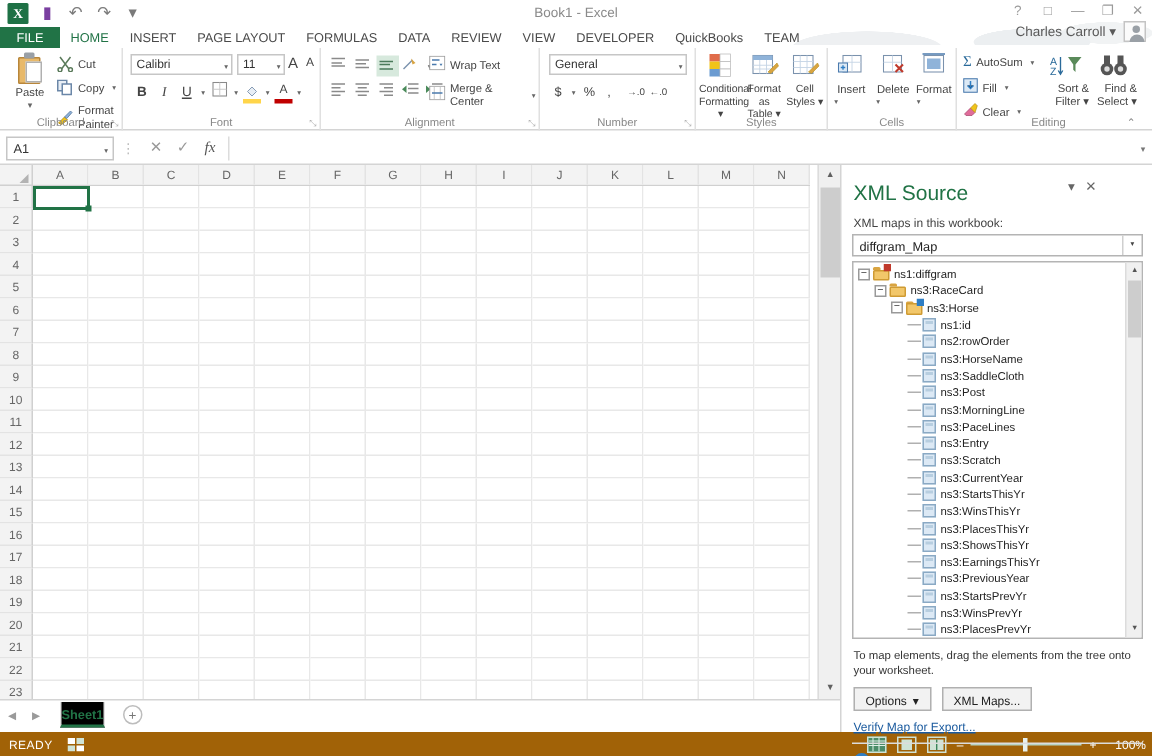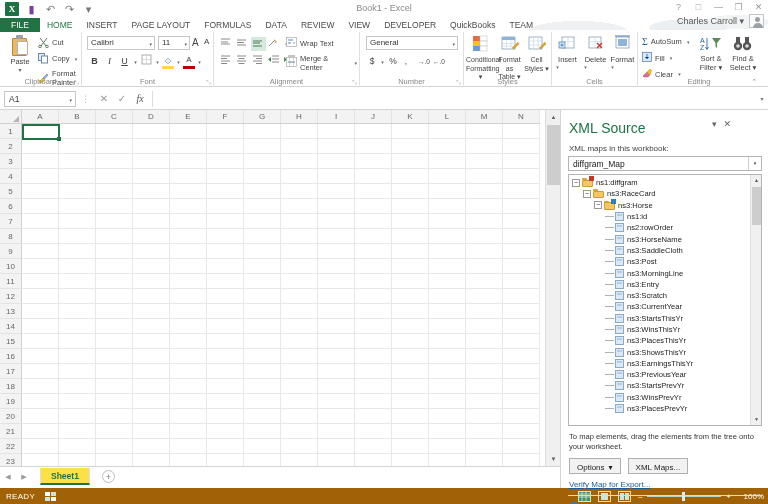--- a/index.html
+++ b/index.html
@@ -116,21 +116,21 @@
 
   
   #g-cells{ left:552px; width:86px; }
   .cellbtn{ position:absolute; top:3px; width:27px; text-align:center; font-size:7.5px; color:#444; }
   .cell-img{ width:19px; height:19px; margin:0 auto 1px; position:relative; }
 
   
   #g-edit{ left:638px; width:122px; border-right:none; }
   .edit-item{ position:absolute; left:4px; font-size:7.5px; color:#444;
     display:flex; align-items:center; gap:3px; }
-  .edbtn{ position:absolute; top:3px; width:30px; text-align:center; font-size:7.5px;
+  .edbtn{ position:absolute; top:3px; width:30px; text-align:right; font-size:7.5px;
     color:#444; line-height:8.5px; }
   .collapse-arr{ position:absolute; right:3px; bottom:1px; font-size:7px; color:#888; }
 
   
   .fbar{ position:absolute; left:0; top:88px; width:768px; height:22px;
     background:#fff; border-bottom:1px solid #d4d4d4; display:flex; align-items:center; }
   .namebox{ margin-left:4px; width:72px; height:16px; border:1px solid #c6c6c6;
     background:#fff; font-size:8.5px; color:#333; padding:2px 0 0 4px; position:relative; }
   .namebox .cbarr{ right:3px; top:5px; }
   .fb-sep{ margin:0 5px; color:#bbb; font-size:9px; }
@@ -175,22 +175,22 @@
   .hscroll{ position:absolute; left:330px; top:472px; width:215px; height:13px;
     background:#f0f0f0; }
   .hs-thumb{ position:absolute; left:14px; top:1px; width:100px; height:11px; background:#cdcdcd; }
   .hs-btn{ position:absolute; top:0; width:13px; height:13px; text-align:center;
     font-size:6px; color:#606060; line-height:13px; }
 
   
   .sheetbar{ position:absolute; left:0; top:466px; width:560px; height:20px;
     background:#fff; border-top:1px solid #d4d4d4; display:flex; align-items:center; }
   .navarr{ width:16px; text-align:center; font-size:7px; color:#9a9a9a; }
-  .stab{ margin-left:8px; padding:3px 10px 2px; font-size:8.5px; color:#217346;
-    font-weight:bold; border-bottom:2px solid #217346; background:#fde047;
+  .stab{ margin-left:8px; padding:3px 0 2px; font-size:8.5px; color:#217346;
+    font-weight:bold; border-bottom:2px solid #217346; background:#000000;
     border-left:1px solid #e0e0e0; border-right:1px solid #e0e0e0; }
   .addsheet{ margin-left:12px; width:13px; height:13px; border:1px solid #bdbdbd;
     border-radius:50%; text-align:center; line-height:12px; font-size:9px; color:#777; }
 
   
   .status{ position:absolute; left:0; top:488px; width:768px; height:16px;
     background:#a16207; color:#fff; font-size:8px; display:flex; align-items:center; }
   .st-ready{ margin-left:6px; letter-spacing:.3px; }
   .st-ico{ margin-left:10px; width:11px; height:9px; position:relative; }
   .st-right{ position:absolute; right:4px; display:flex; align-items:center; gap:7px; }
@@ -1150,20 +1150,25 @@
           <span>ns3:Post</span>
         </div>
         <div class="tnode" style="padding-left: 36px;">
           <span class="leafdash"></span>
           <span class="elemico"></span>
           <span>ns3:MorningLine</span>
         </div>
         <div class="tnode" style="padding-left: 36px;">
           <span class="leafdash"></span>
           <span class="elemico"></span>
+          <span>ns3:PaceLines</span>
+        </div>
+        <div class="tnode" style="padding-left: 36px;">
+          <span class="leafdash"></span>
+          <span class="elemico"></span>
           <span>ns3:Entry</span>
         </div>
         <div class="tnode" style="padding-left: 36px;">
           <span class="leafdash"></span>
           <span class="elemico"></span>
           <span>ns3:Scratch</span>
         </div>
         <div class="tnode" style="padding-left: 36px;">
           <span class="leafdash"></span>
           <span class="elemico"></span>

